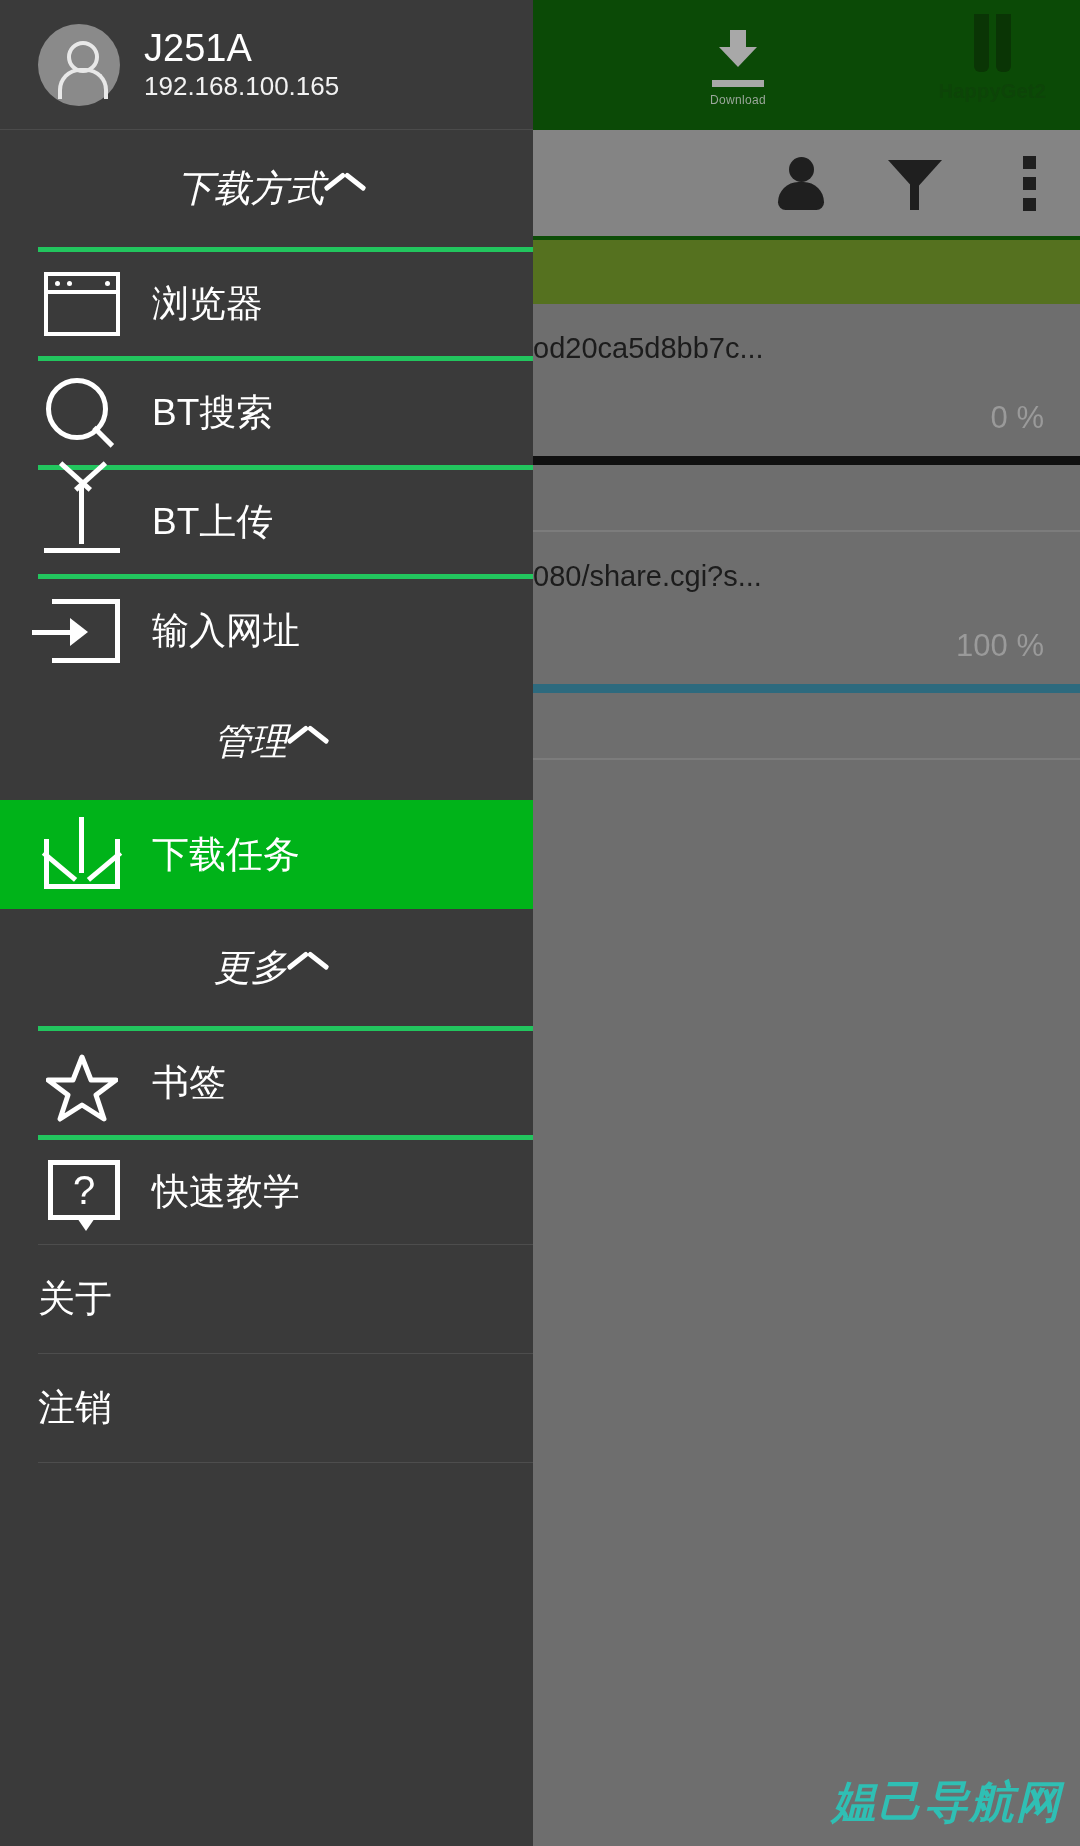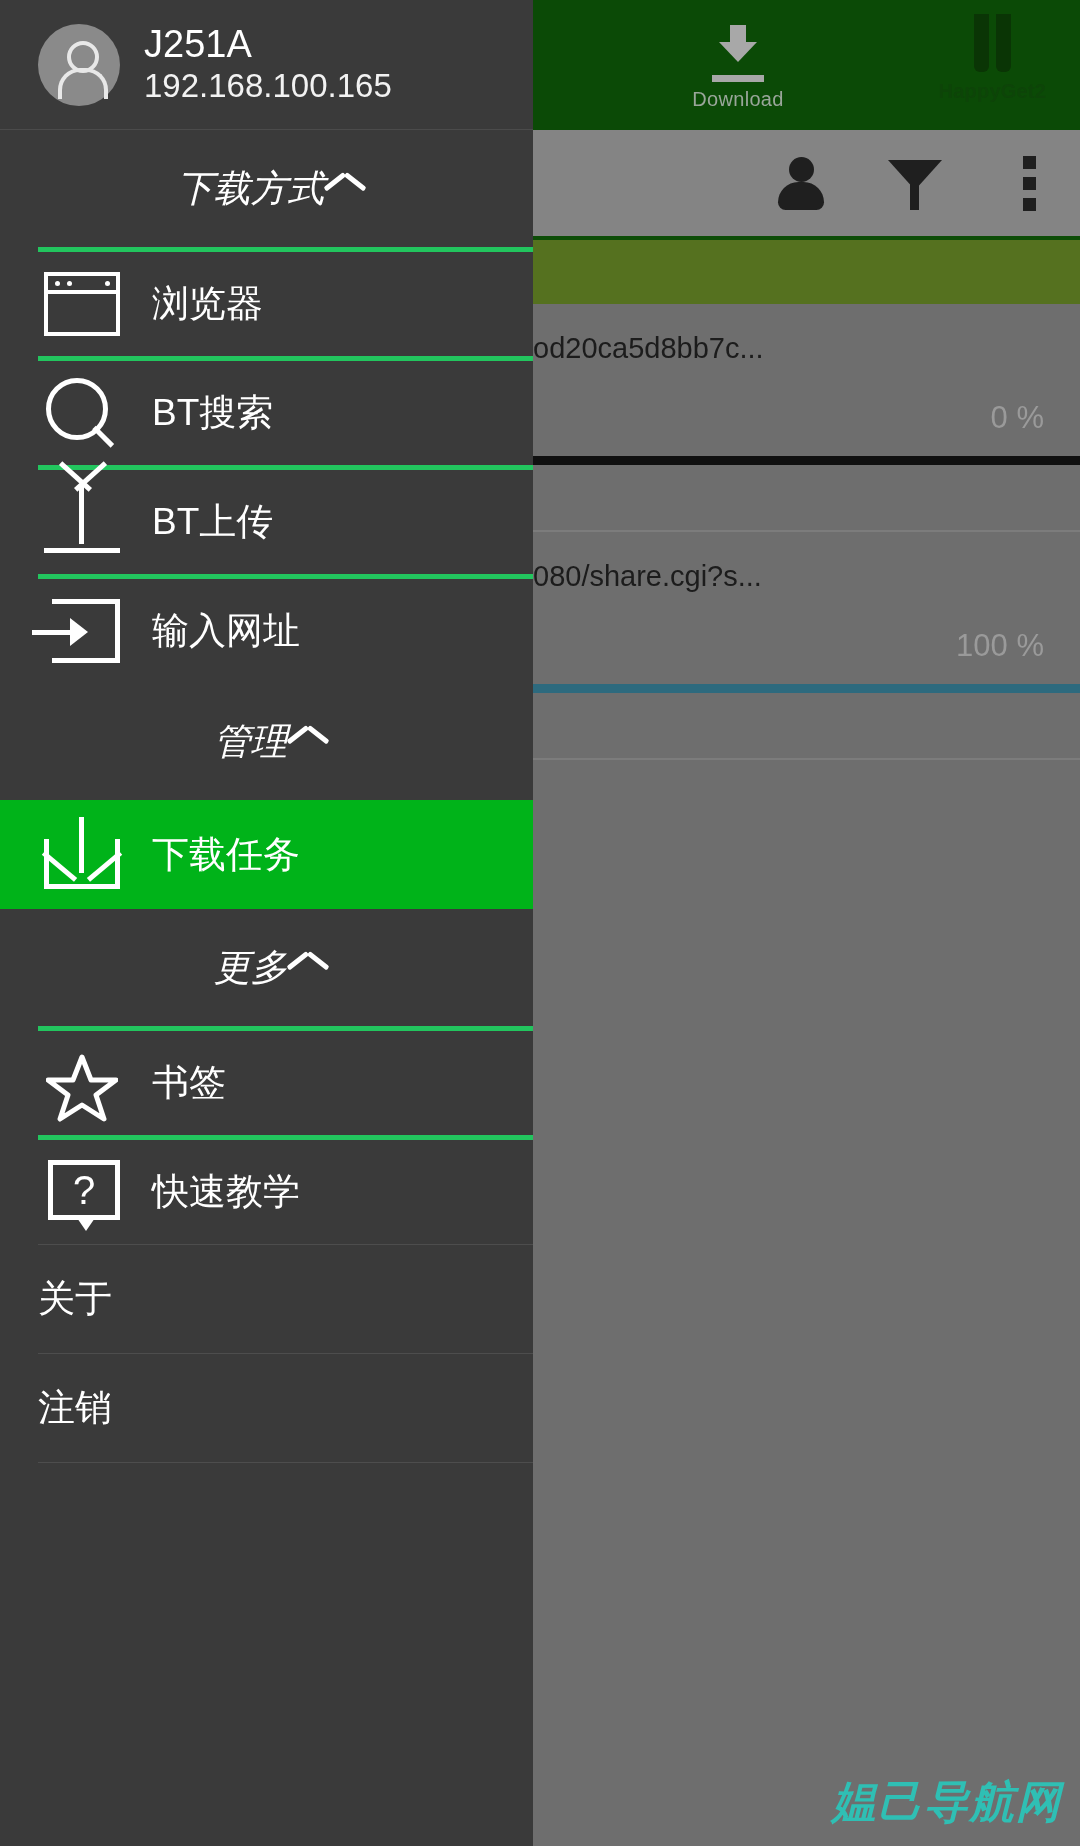--- a/index.html
+++ b/index.html
@@ -29,21 +29,21 @@
   .dl-arrow::before {
     content: ""; position: absolute; left: 19px; top: 0; width: 16px; height: 20px;
     background: #a8a8a8;
   }
   .dl-arrow::after {
     content: ""; position: absolute; left: 8px; top: 17px;
     border-left: 19px solid transparent; border-right: 19px solid transparent;
     border-top: 20px solid #a8a8a8;
   }
   .dl-bar { width: 52px; height: 7px; background: #a8a8a8; margin-top: 2px; }
-  .dl-label { font-size: 20px; color: #9aa69a; margin-top: 6px; letter-spacing: .3px; }
+  .dl-label { font-size: 12px; color: #9aa69a; margin-top: 6px; letter-spacing: .3px; }
 
   .brand {
     position: absolute; right: 34px; top: 14px;
     display: flex; flex-direction: column; align-items: center;
   }
   .brand-mark { display: flex; gap: 7px; }
   .brand-mark i {
     display: block; width: 15px; height: 58px; background: #0a3505;
     border-radius: 0 0 6px 6px;
   }
@@ -124,21 +124,21 @@
     content: ""; position: absolute; left: 29px; top: 17px; width: 24px; height: 24px;
     border: 4px solid #e8e8e8; border-radius: 50%;
   }
   .avatar::after {
     content: ""; position: absolute; left: 20px; top: 44px; width: 42px; height: 27px;
     border: 4px solid #e8e8e8; border-bottom: none;
     border-radius: 22px 22px 0 0; background: transparent;
   }
   .hdr-text { margin-left: 24px; display: flex; flex-direction: column; gap: 4px; }
   .hdr-name { font-size: 38px; color: #ffffff; line-height: 1.05; }
-  .hdr-ip { font-size: 33px; color: #f2f2f2; line-height: 1.05; }
+  .hdr-ip { font-size: 26px; color: #f2f2f2; line-height: 1.05; }
 
   .section-head {
     height: 117px; display: flex; align-items: center; justify-content: center;
     padding: 0 30px 0 38px;
     font-style: italic;
   }
   .section-title { font-size: 37px; color: #ffffff; }
   .chev-up {
     width: 40px; height: 24px; position: relative;
   }

